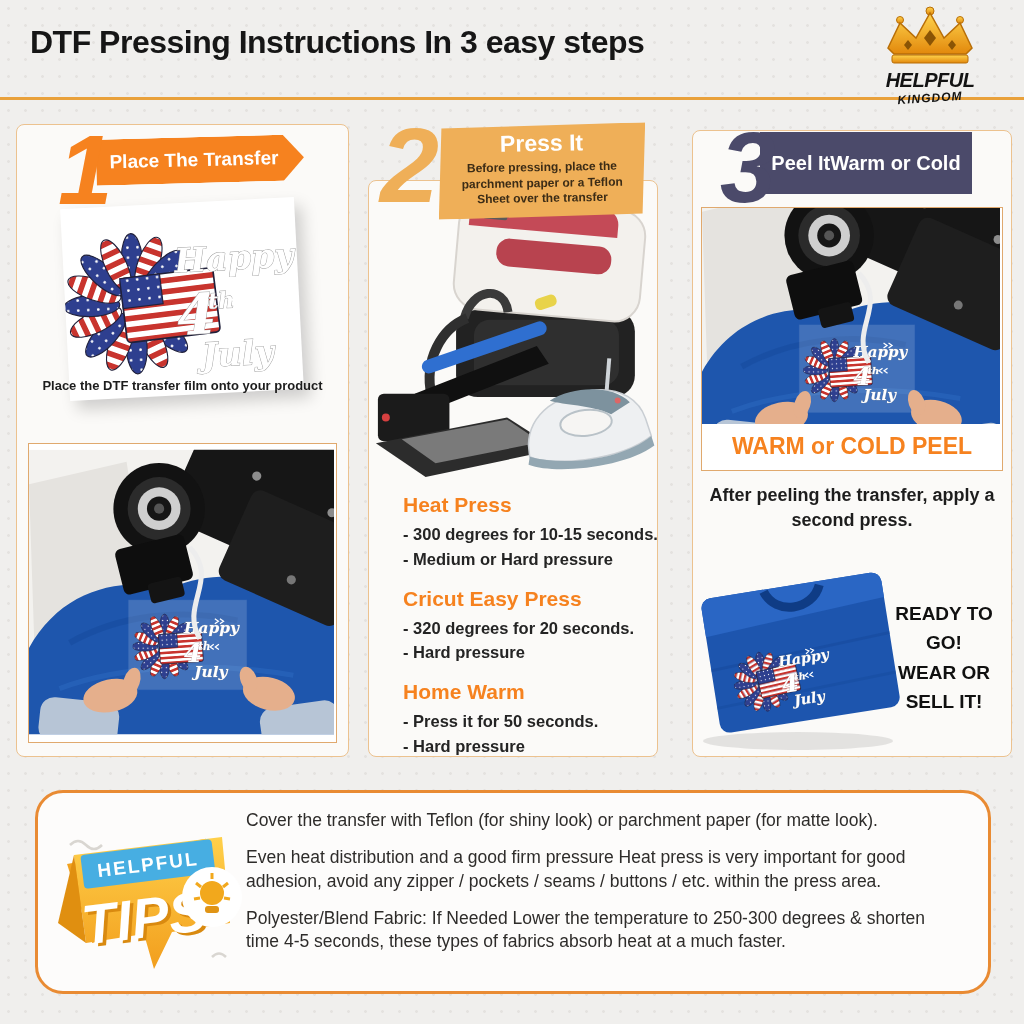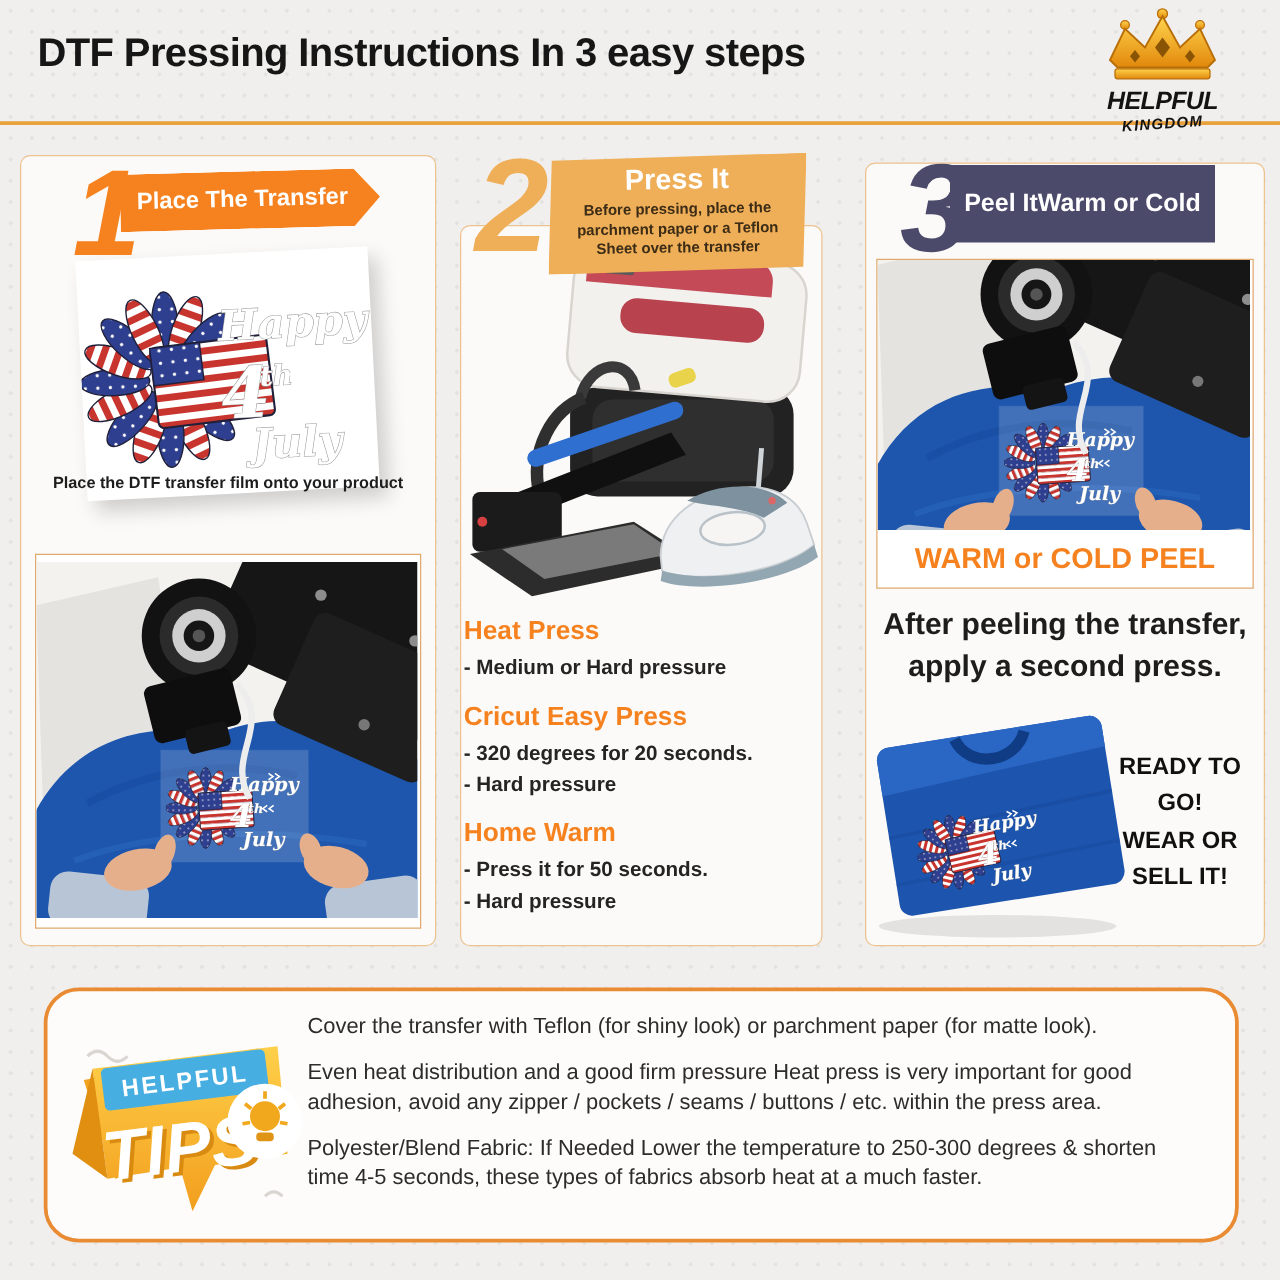--- a/index.html
+++ b/index.html
@@ -28,29 +28,29 @@
   #banner2 .b2t{font-size:23px;font-weight:700;color:#fff;}
   #banner2 .b2s{font-size:12px;font-weight:700;color:#3c2c16;line-height:1.3;padding:3px 8px 0 8px;}
   #banner3{left:760px;top:132px;width:212px;height:62px;background:#4b4a6a;display:flex;flex-direction:row;align-items:center;justify-content:center;font-size:20px;line-height:1.25;}
   
   .film{left:48px;top:78px;width:234px;height:192px;background:#ffffff;box-shadow:7px 9px 16px rgba(0,0,0,.18);transform:rotate(-3deg);}
   .caption1{left:0;top:252px;width:100%;text-align:center;font-size:13px;font-weight:700;color:#1d1d1d;line-height:1.35;}
   .photo-frame{position:absolute;border:1px solid #e0a96e;background:#fff;overflow:hidden;}
   #photo1{left:11px;top:318px;width:307px;height:298px;}
   
   .devices{left:0px;top:8px;width:288px;height:298px;}
-  .methods{left:2px;top:312px;width:258px;}
+  .methods{left:34px;top:312px;width:258px;}
   .method{margin-bottom:15px;}
   .method h3{margin:0 0 5px 0;font-size:21px;font-weight:800;color:#f6821f;}
   .method div{font-size:16.5px;font-weight:700;color:#242424;line-height:1.5;}
   
   #frame3{left:8px;top:76px;width:300px;height:262px;display:flex;flex-direction:column;}
   #frame3 svg{display:block;}
   .peel-label{height:44px;display:flex;align-items:center;justify-content:center;font-size:23px;font-weight:800;color:#f6821f;}
-  .caption3{left:0;top:352px;width:100%;text-align:center;font-size:24px;font-weight:700;color:#1d1d1d;line-height:1.4;}
+  .caption3{left:0;top:352px;width:100%;text-align:center;font-size:18px;font-weight:700;color:#1d1d1d;line-height:1.4;}
   .folded{left:0px;top:418px;width:218px;height:208px;}
   .ready{left:188px;top:468px;width:126px;text-align:center;font-size:19px;font-weight:800;color:#101010;line-height:1.55;}
   
   .tips-box{left:35px;top:790px;width:950px;height:198px;background:#fdfcfb;border:3px solid #e98b33;border-radius:28px;z-index:2;}
   .tips-badge{position:absolute;left:14px;top:12px;width:205px;height:180px;}
   .tips-text{position:absolute;left:208px;top:16px;right:26px;}
   .tips-text p{margin:0 0 14px 0;font-size:17.5px;color:#2e2c2a;line-height:1.33;}
 </style>
 </head>
 <body>
@@ -223,20 +223,21 @@
         <path d="M6,62 C10,30 42,14 76,14 C106,14 122,30 126,48 L130,66 C96,88 26,86 6,74 Z" fill="#eef0f2" stroke="#c9ced3" stroke-width="1.5"></path>
         <path d="M32,20 C56,8 96,10 112,30 L92,40 C72,28 46,26 32,20 Z" fill="#7d929e"></path>
         <ellipse cx="66" cy="46" rx="26" ry="13" fill="#f6f5f3" stroke="#b9c2c8" stroke-width="2"></ellipse>
         <circle cx="100" cy="27" r="3" fill="#d66"></circle>
         <path d="M6,74 C42,88 100,86 130,66 L132,76 C100,95 30,95 4,82 Z" fill="#93a7b2"></path>
       </g>
     </svg>
     <div class="abs methods">
       <div class="method">
         <h3>Heat Press</h3>
+        <div>- 300 degrees for 10-15 seconds.</div>
         <div>- Medium or Hard pressure</div>
       </div>
       <div class="method">
         <h3>Cricut Easy Press</h3>
         <div>- 320 degrees for 20 seconds.</div>
         <div>- Hard pressure</div>
       </div>
       <div class="method">
         <h3>Home Warm</h3>
         <div>- Press it for 50 seconds.</div>

